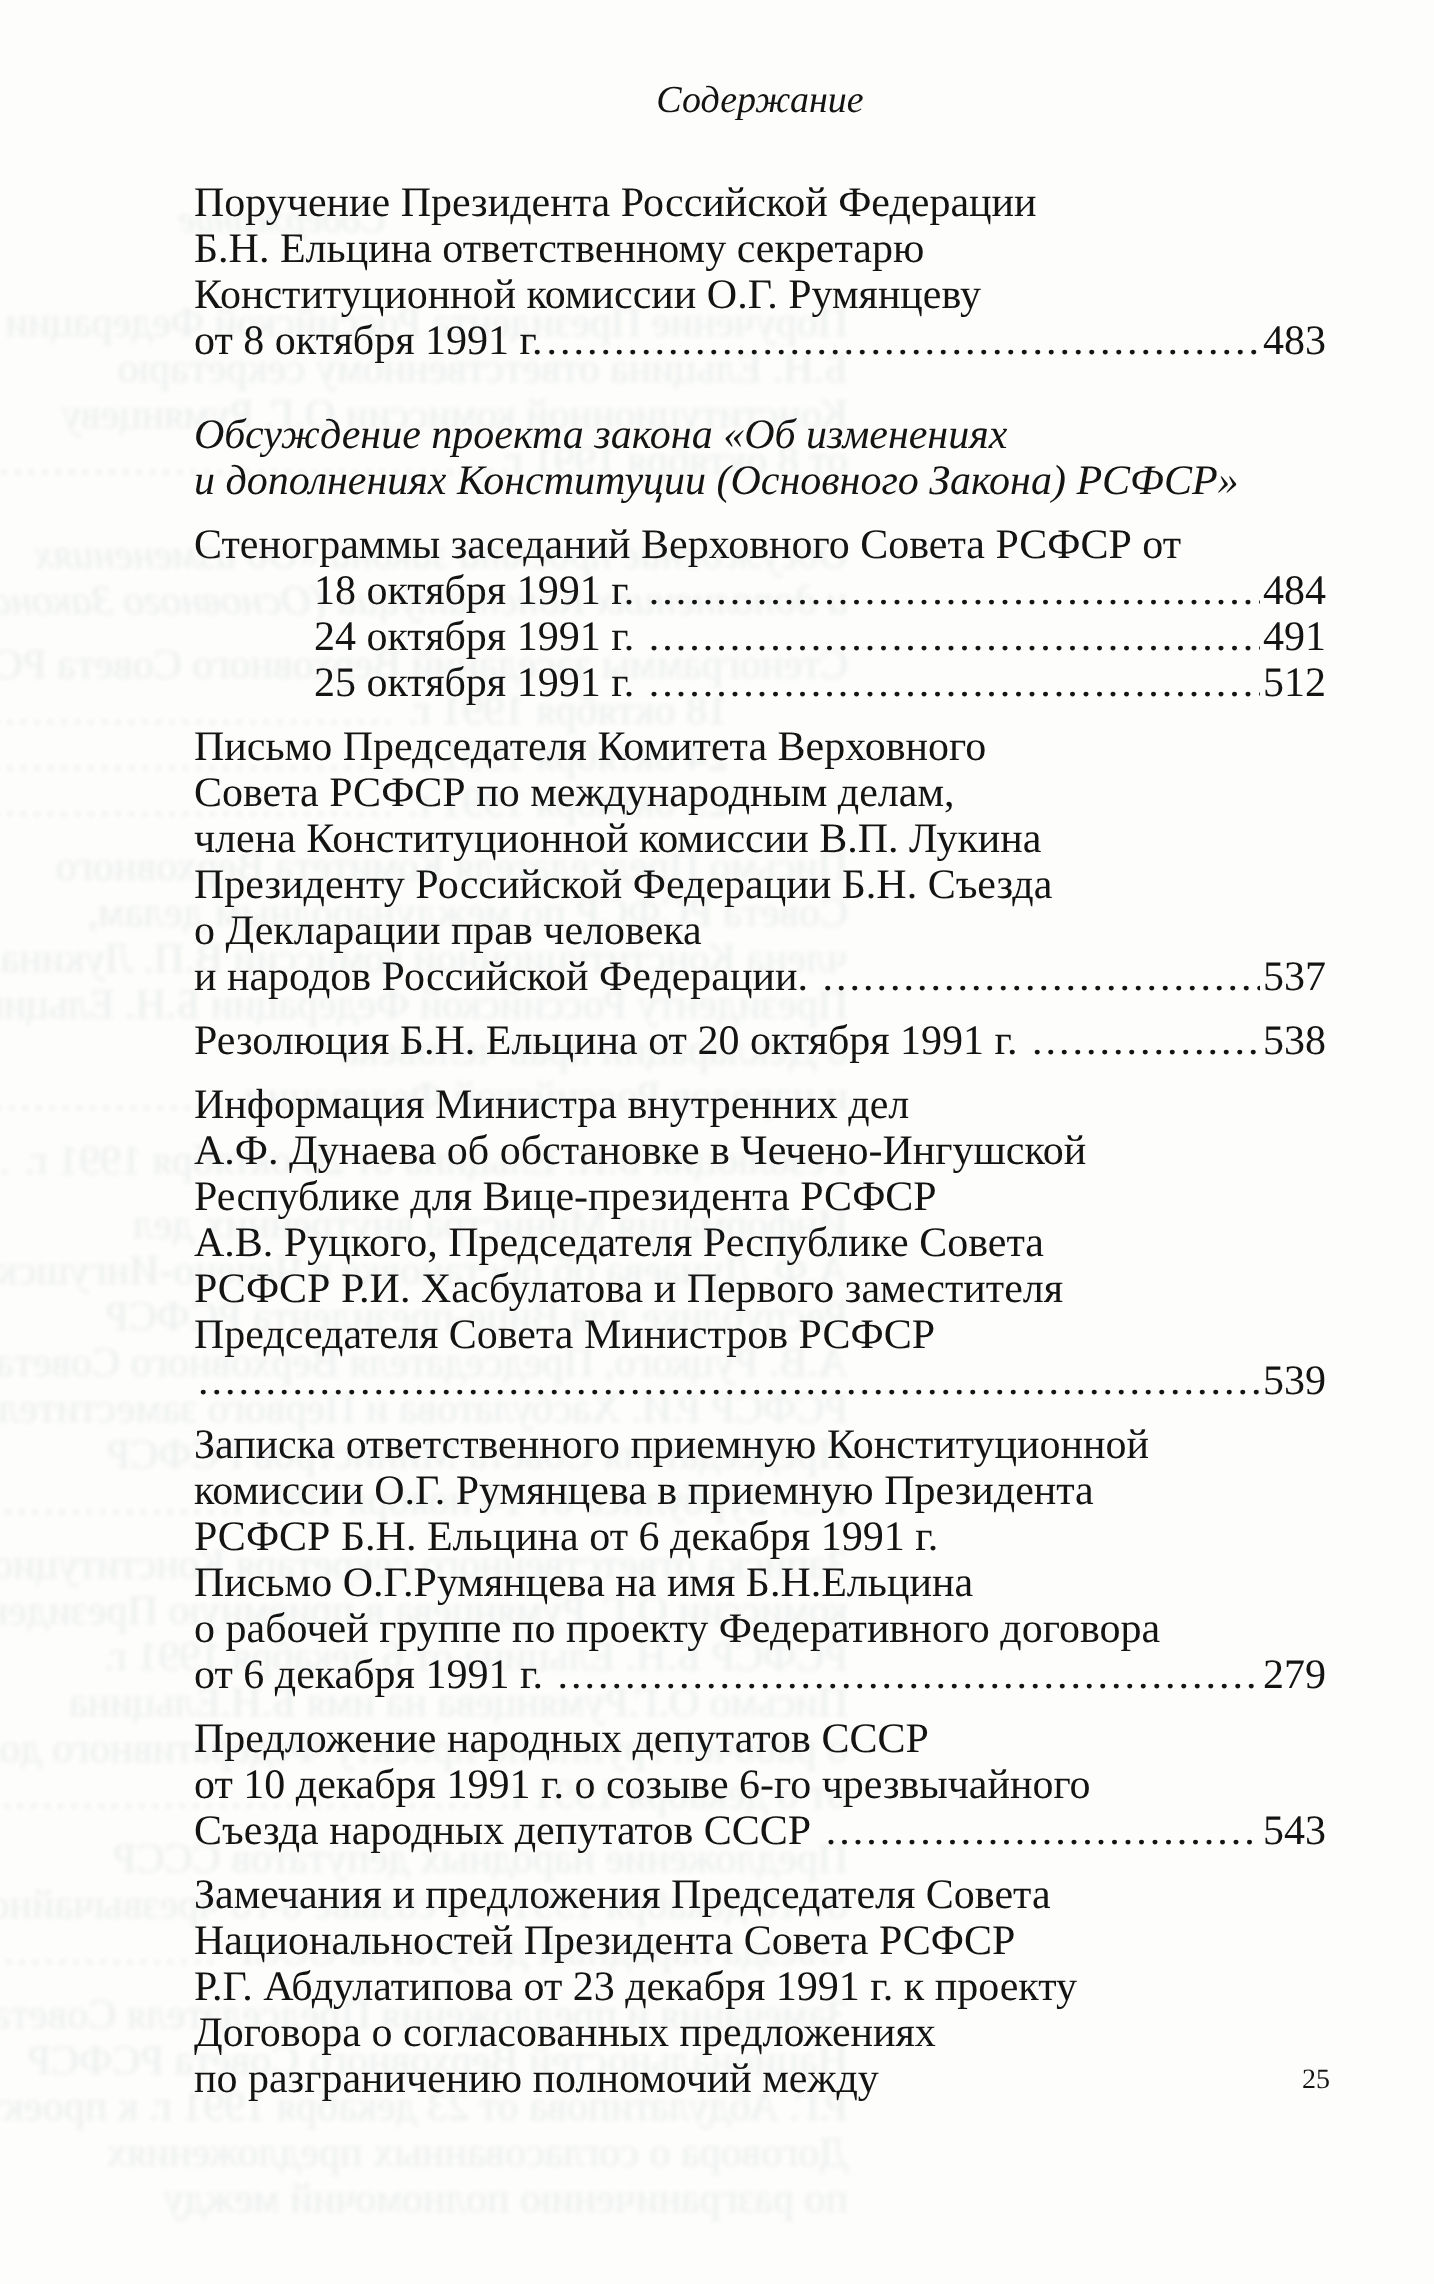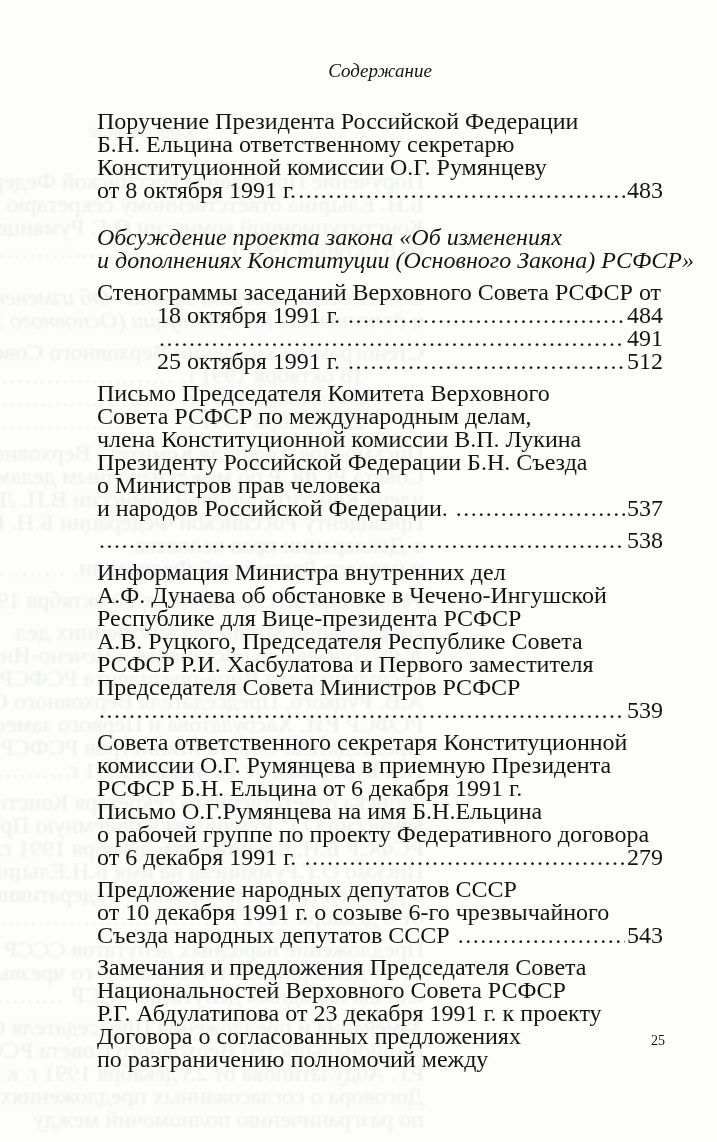--- a/index.html
+++ b/index.html
@@ -8,21 +8,21 @@
     width: 717px;
     height: 1142px;
     background: #fdfdfb;
     overflow: hidden;
     font-family: "Liberation Serif", serif;
     color: #141414;
   }
   .content {
     position: absolute;
     left: 97px;
-    top: 60px;
+    top: 40px;
     width: 566px;
     z-index: 2;
   }
   .bleed {
     position: absolute;
     left: -45px;
     top: 60px;
     width: 566px;
     z-index: 1;
     transform: scaleX(-1);
@@ -32,21 +32,21 @@
     pointer-events: none;
   }
   .toc-header {
     text-align: center;
     font-style: italic;
     font-weight: normal;
     font-size: 19px;
     margin: 0 0 28px 0;
   }
   .entry {
-    font-size: 24px;
+    font-size: 21px;
     line-height: 23px;
     margin-bottom: 9px;
   }
   .entry.italic { font-style: italic; margin-top: 24px; }
   .line { white-space: nowrap; }
   .dotrow { display: flex; align-items: baseline; }
   .dotrow .rowtext { white-space: pre; text-align: right; }
   .dotrow.sub { padding-left: 60px; }
   .dots {
     flex: 1;
@@ -180,61 +180,63 @@
           <div class="line">и дополнениях Конституции (Основного Закона) РСФСР»</div>
         </div>
         <div class="entry">
           <div class="line">Стенограммы заседаний Верховного Совета РСФСР от</div>
           <div class="dotrow sub">
             <span class="rowtext">18 октября 1991 г. </span>
             <span class="dots"></span>
             <span class="pagenum">484</span>
           </div>
           <div class="dotrow sub">
+            <span class="rowtext">24 октября 1991 г. </span>
             <span class="dots"></span>
             <span class="pagenum">491</span>
           </div>
           <div class="dotrow sub">
             <span class="rowtext">25 октября 1991 г. </span>
             <span class="dots"></span>
             <span class="pagenum">512</span>
           </div>
         </div>
         <div class="entry">
           <div class="line">Письмо Председателя Комитета Верховного</div>
           <div class="line">Совета РСФСР по международным делам,</div>
           <div class="line">члена Конституционной комиссии В.П. Лукина</div>
           <div class="line">Президенту Российской Федерации Б.Н. Съезда</div>
-          <div class="line">о Министров прав человека</div>
+          <div class="line">о Декларации прав человека</div>
           <div class="dotrow">
             <span class="rowtext">и народов Российской Федерации. </span>
             <span class="dots"></span>
             <span class="pagenum">537</span>
           </div>
         </div>
         <div class="entry">
           <div class="dotrow">
+            <span class="rowtext">Резолюция Б.Н. Ельцина от 20 октября 1991 г. </span>
             <span class="dots"></span>
             <span class="pagenum">538</span>
           </div>
         </div>
         <div class="entry">
           <div class="line">Информация Министра внутренних дел</div>
           <div class="line">А.Ф. Дунаева об обстановке в Чечено-Ингушской</div>
           <div class="line">Республике для Вице-президента РСФСР</div>
           <div class="line">А.В. Руцкого, Председателя Республике Совета</div>
           <div class="line">РСФСР Р.И. Хасбулатова и Первого заместителя</div>
           <div class="line">Председателя Совета Министров РСФСР</div>
           <div class="dotrow">
             <span class="dots"></span>
             <span class="pagenum">539</span>
           </div>
         </div>
         <div class="entry">
-          <div class="line">Совета ответственного секретаря Конституционной</div>
+          <div class="line">Записка ответственного приемную Конституционной</div>
           <div class="line">комиссии О.Г. Румянцева в приемную Президента</div>
           <div class="line">РСФСР Б.Н. Ельцина от 6 декабря 1991 г.</div>
           <div class="line">Письмо О.Г.Румянцева на имя Б.Н.Ельцина</div>
           <div class="line">о рабочей группе по проекту Федеративного договора</div>
           <div class="dotrow">
             <span class="rowtext">от 6 декабря 1991 г. </span>
             <span class="dots"></span>
             <span class="pagenum">279</span>
           </div>
         </div>
@@ -242,21 +244,21 @@
           <div class="line">Предложение народных депутатов СССР</div>
           <div class="line">от 10 декабря 1991 г. о созыве 6-го чрезвычайного</div>
           <div class="dotrow">
             <span class="rowtext">Съезда народных депутатов СССР </span>
             <span class="dots"></span>
             <span class="pagenum">543</span>
           </div>
         </div>
         <div class="entry">
           <div class="line">Замечания и предложения Председателя Совета</div>
-          <div class="line">Национальностей Верховного Совета РСФСР</div>
+          <div class="line">Национальностей Президента Совета РСФСР</div>
           <div class="line">Р.Г. Абдулатипова от 23 декабря 1991 г. к проекту</div>
           <div class="line">Договора о согласованных предложениях</div>
           <div class="line">по разграничению полномочий между</div>
         </div>
       </div>
   </div>
   <div class="footer-num">25</div>
 </div>
 
 </body></html>

